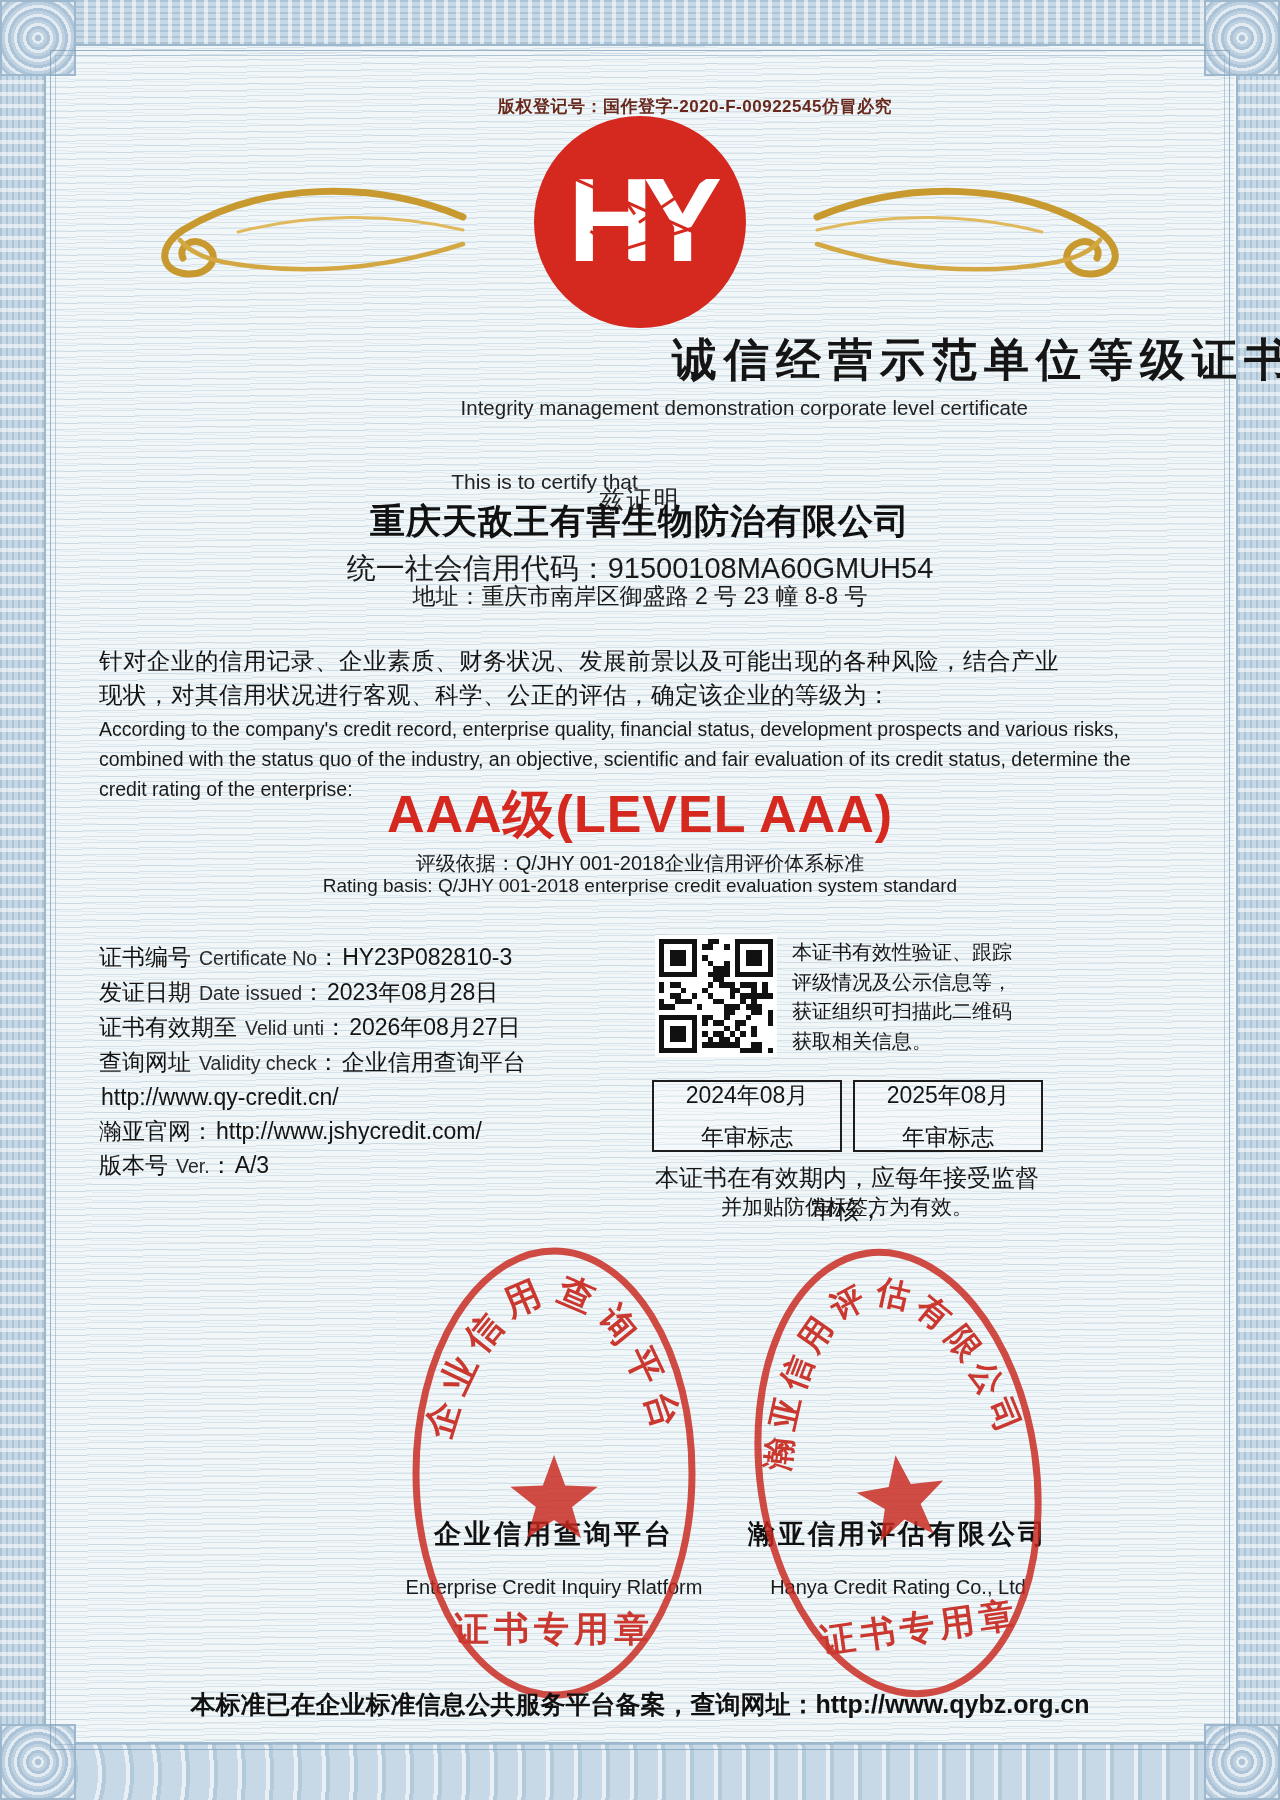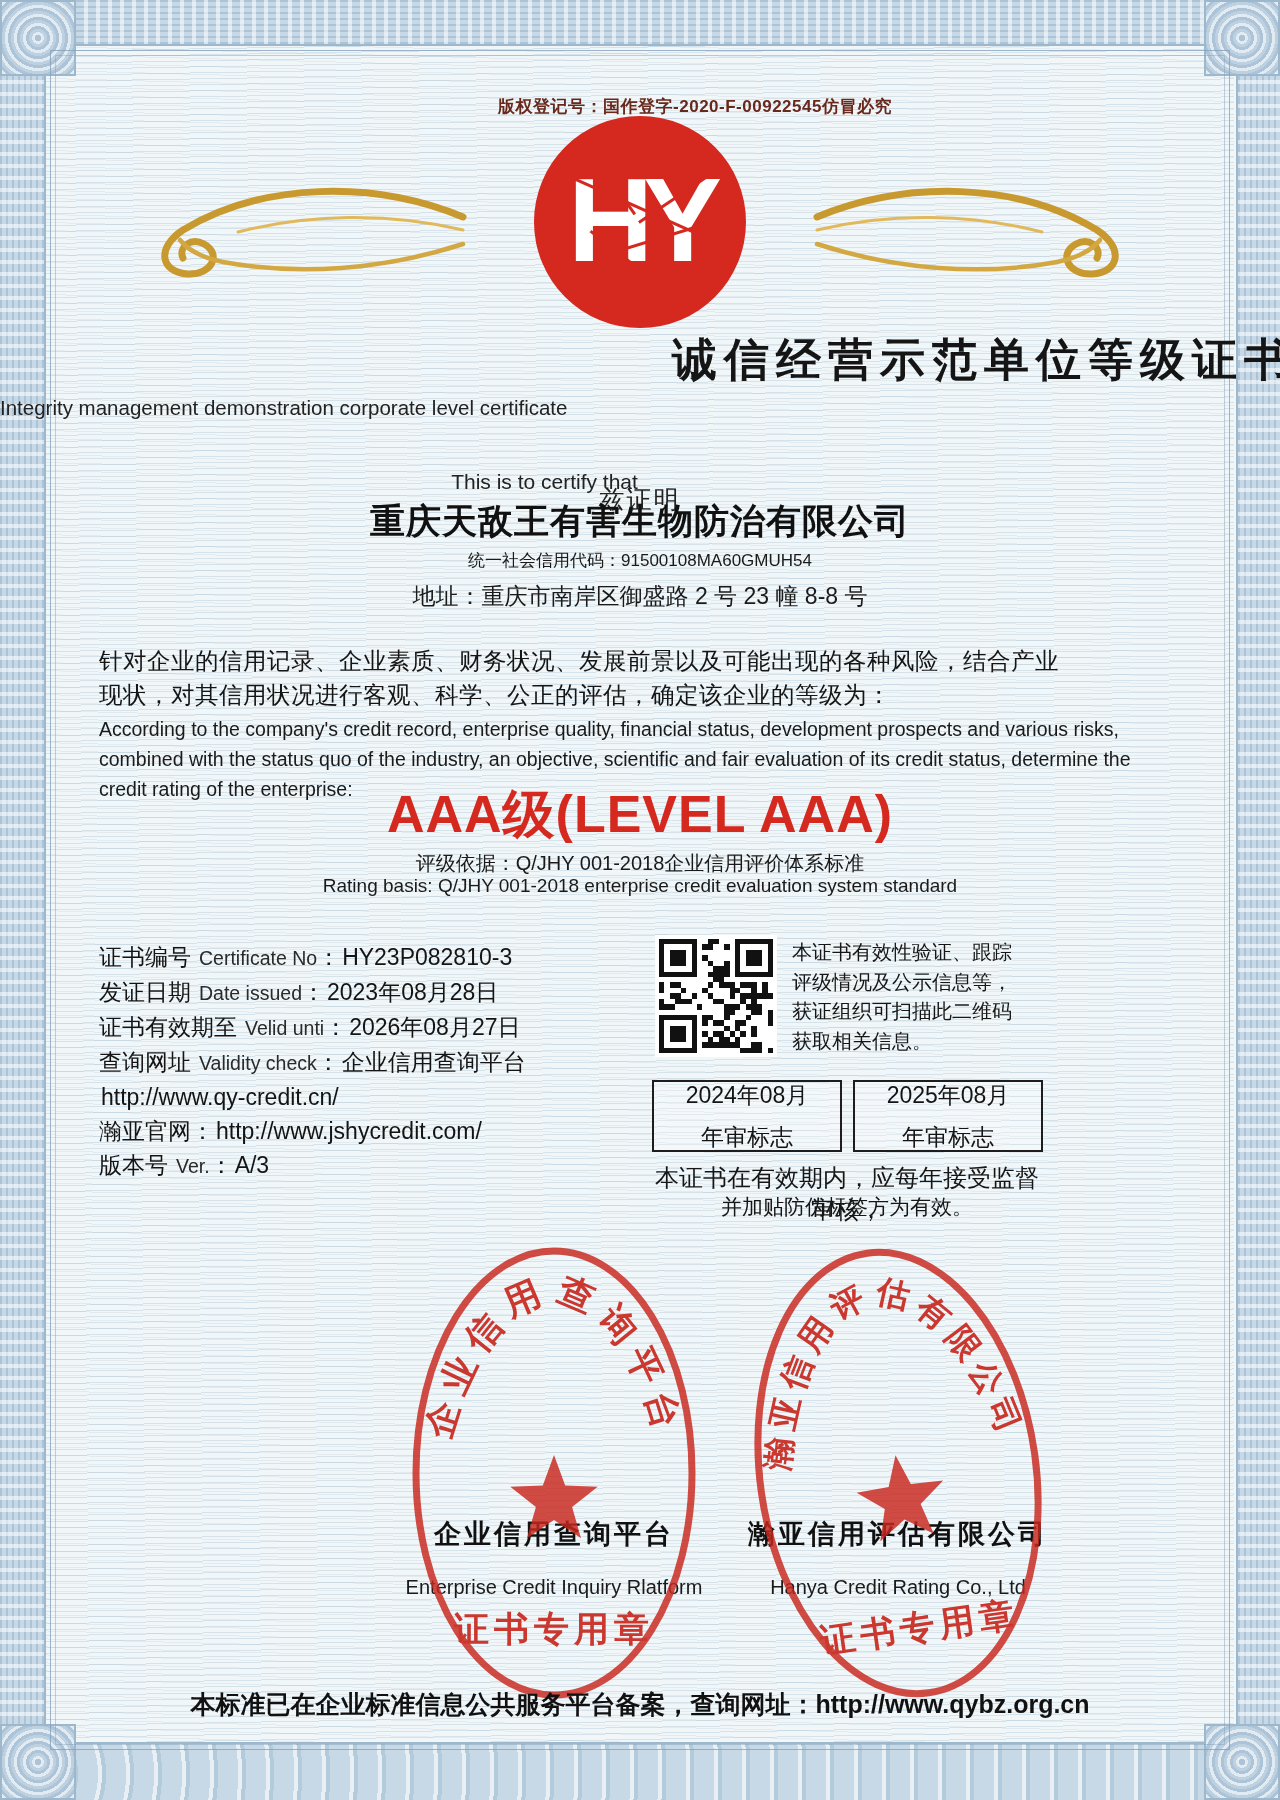--- a/index.html
+++ b/index.html
@@ -61,25 +61,25 @@
   .c2{left:58px;top:120px;width:140px;transform:rotate(-17deg);}
   .c3{left:44px;top:150px;width:118px;transform:rotate(38deg);}
   .c4{left:96px;top:76px;width:104px;transform:rotate(-34deg);}
   .c5{left:30px;top:60px;width:90px;transform:rotate(55deg);}
 
   .flourish{width:330px;height:130px;}
   .flourish-left{left:138px;top:172px;}
   .flourish-right{left:812px;top:172px;transform:scaleX(-1);}
 
   .title-zh{left:0;top:330px;width:1280px;text-align:right;font-size:45px;font-weight:bold;letter-spacing:7px;color:#151515;margin-left:16px;}
-  .title-en{left:0;top:396px;width:1028px;text-align:left;font-size:20.5px;color:#222;}
+  .title-en{left:0;top:396px;width:1028px;text-align:right;font-size:20.5px;color:#222;}
   .certify-zh{left:0;top:438px;width:1280px;text-align:center;font-size:25px;color:#222;letter-spacing:2px;margin-top:45px;}
   .certify-en{left:0;top:470px;width:1089px;text-align:center;font-size:21px;color:#222;}
   .company-name{left:0;top:498px;width:1280px;text-align:center;font-size:35px;font-weight:bold;color:#111;letter-spacing:1px;}
-  .credit-code{left:0;top:549px;width:1280px;text-align:center;font-size:17px;color:#1a1a1a;}
+  .credit-code{left:0;top:549px;width:1280px;text-align:center;font-size:29px;color:#1a1a1a;}
   .address{left:0;top:581px;width:1280px;text-align:center;font-size:23px;color:#1a1a1a;}
 
   .para-zh{left:99px;top:644px;width:1082px;font-size:23.5px;line-height:34px;color:#151515;letter-spacing:.5px;}
   .para-en{left:99px;top:714px;width:1082px;font-size:19.5px;line-height:30px;color:#1a1a1a;}
 
   .level{left:0;top:780px;width:1280px;text-align:center;font-size:52px;font-weight:bold;color:#d5281e;letter-spacing:1px;}
   .basis-zh{left:0;top:850px;width:1280px;text-align:center;font-size:20px;color:#1a1a1a;}
   .basis-en{left:0;top:875px;width:1280px;text-align:center;font-size:19px;color:#1a1a1a;}
 
   .details{left:99px;top:940px;width:560px;font-size:23px;line-height:34px;color:#141414;white-space:nowrap;}

